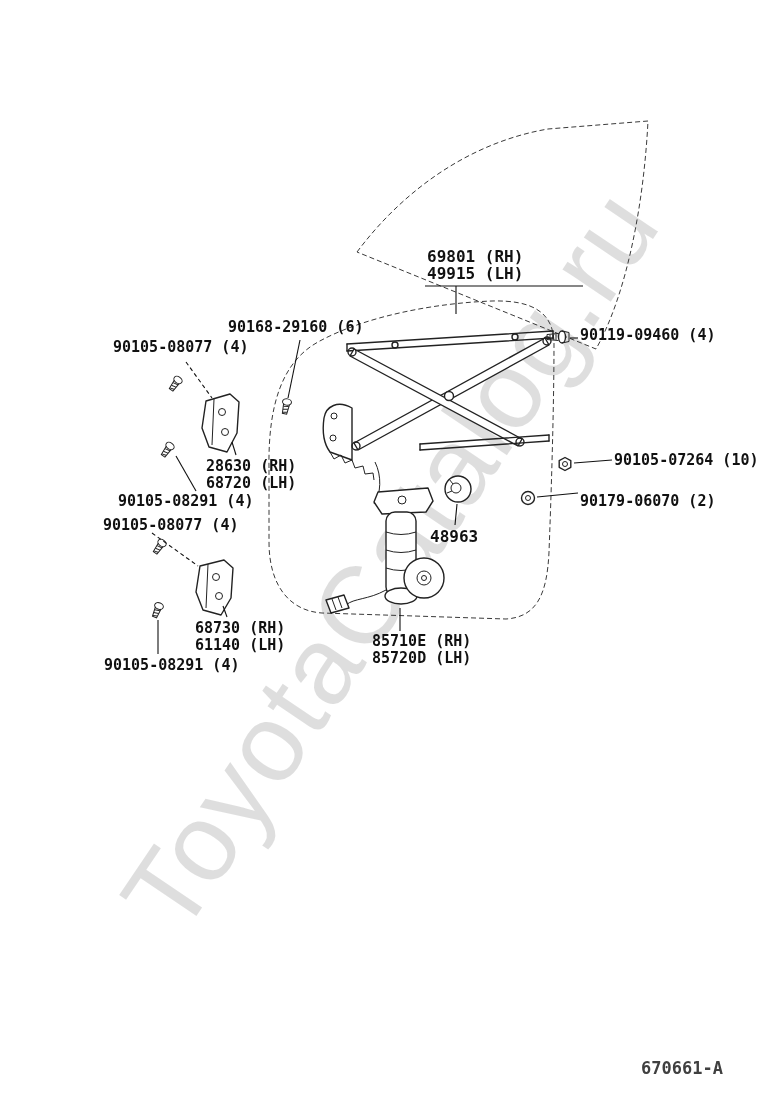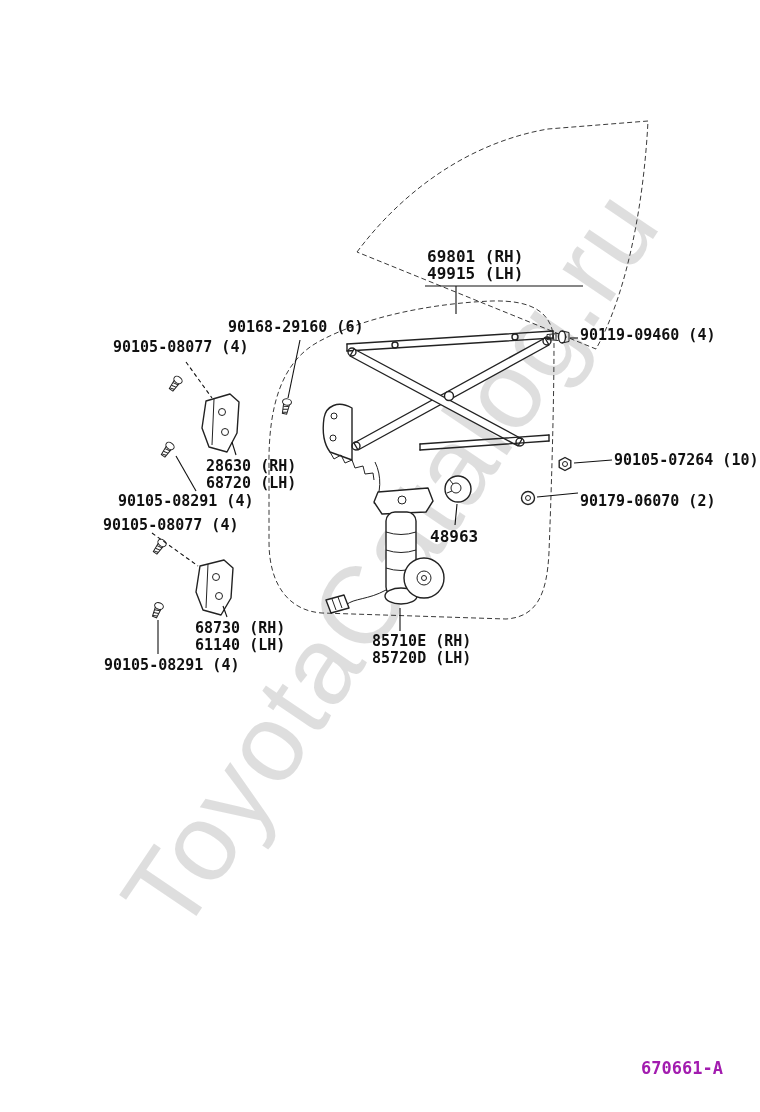--- a/index.html
+++ b/index.html
@@ -41,21 +41,21 @@
     z-index: 3;
   }
   .part-label span { display: block; }
   .drawing-number {
     position: absolute;
     left: 641px;
     top: 1058px;
     font-family: "DejaVu Sans Mono", monospace;
     font-size: 17px;
     font-weight: bold;
-    color: #a21caf;
+    color: #404040;
     z-index: 3;
   }
   svg { position: absolute; left: 0; top: 0; z-index: 2; }
   .solid { fill: none; stroke: #222; stroke-width: 1.4; stroke-linejoin: round; stroke-linecap: round; }
   .solid-thin { fill: none; stroke: #222; stroke-width: 1; }
   .dashed { fill: none; stroke: #3a3a3a; stroke-width: 1; stroke-dasharray: 5 3; }
   .leader { fill: none; stroke: #111; stroke-width: 1.1; }
   .leader-dashed { fill: none; stroke: #111; stroke-width: 1.1; stroke-dasharray: 4 3; }
   .whitefill { fill: #ffffff; stroke: #222; stroke-width: 1.4; stroke-linejoin: round; }
 </style>

